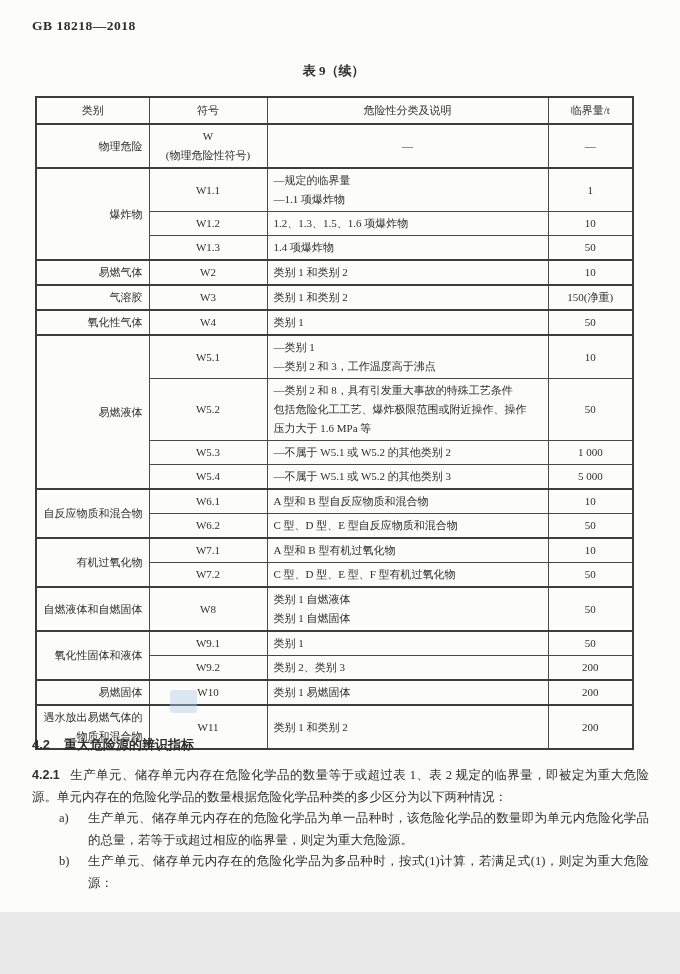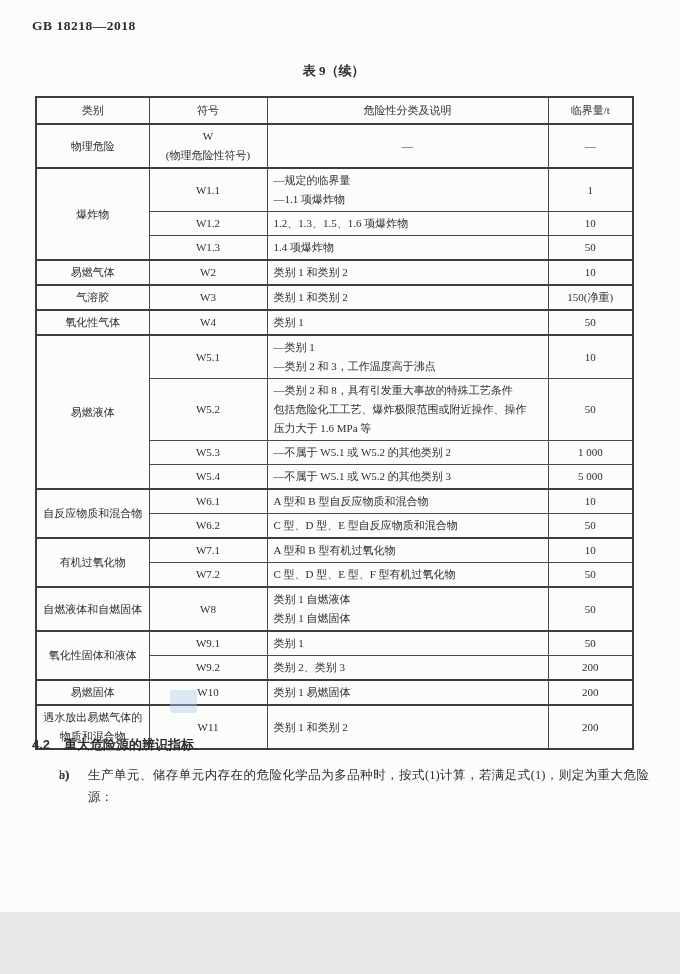--- a/index.html
+++ b/index.html
@@ -31,21 +31,21 @@
     border:1px solid #4a4a4a;
     padding:2px 6px;line-height:19px;
     vertical-align:middle;
     font-weight:normal;
   }
   table.hazard thead th{
     text-align:center;padding:3px 4px;
     border-bottom:2px solid #3d3d3d;
   }
   tbody.group > tr:first-child > td{border-top:2px solid #3d3d3d;}
-  td.cat{text-align:center;}
+  td.cat{text-align:right;}
   td.sym{text-align:center;}
   td.desc{text-align:left;padding-left:8px;}
   td.desc.center{text-align:center;padding-left:6px;}
   td.qty{text-align:center;}
   .ln{min-height:0;}
   .blue-stamp{
     position:absolute;left:170px;top:690px;width:27px;height:23px;
     background:#aecbe6;opacity:.42;border-radius:3px;
   }
   .section{
@@ -306,22 +306,25 @@
       </tr>
     </tbody>
   </table>
 
   <div class="blue-stamp"></div>
 
   <div class="section">
     <div class="sec-heading">
       <span class="num">4.2</span><span>重大危险源的辨识指标</span>
     </div>
+    <div class="clause">
+      <span class="num">4.2.1</span><span>生产单元、储存单元内存在危险化学品的数量等于或超过表 1、表 2 规定的临界量，即被定为重大危险源。单元内存在的危险化学品的数量根据危险化学品种类的多少区分为以下两种情况：</span>
+    </div>
     <div class="li">
-      <span class="marker">a)</span>
+      <span class="marker">a)</span><span>生产单元、储存单元内存在的危险化学品为单一品种时，该危险化学品的数量即为单元内危险化学品的总量，若等于或超过相应的临界量，则定为重大危险源。</span>
     </div>
     <div class="li">
       <span class="marker">b)</span><span>生产单元、储存单元内存在的危险化学品为多品种时，按式(1)计算，若满足式(1)，则定为重大危险源：</span>
     </div>
   </div>
 
   <div class="page-number">6</div>
 
   <div class="watermark">
     <span>

